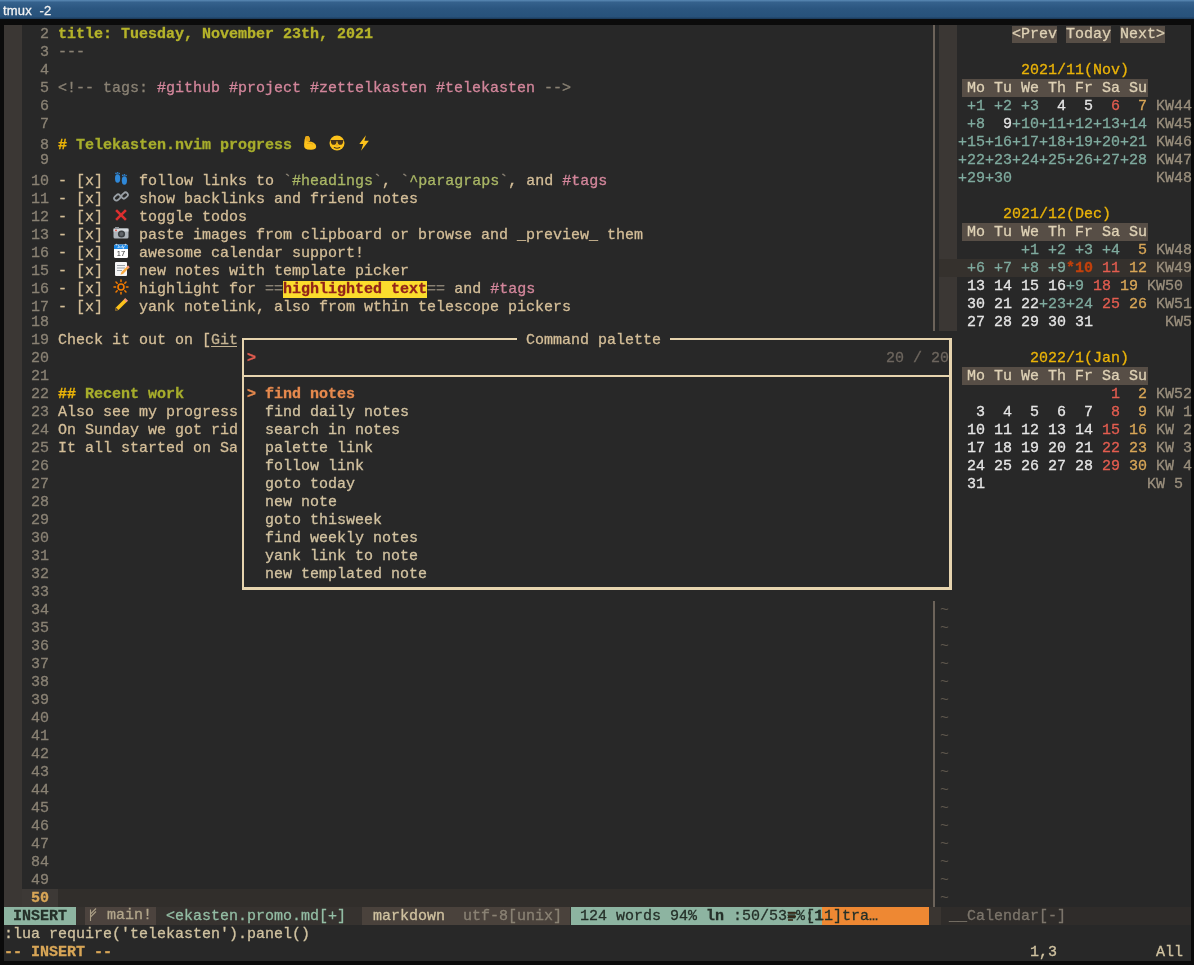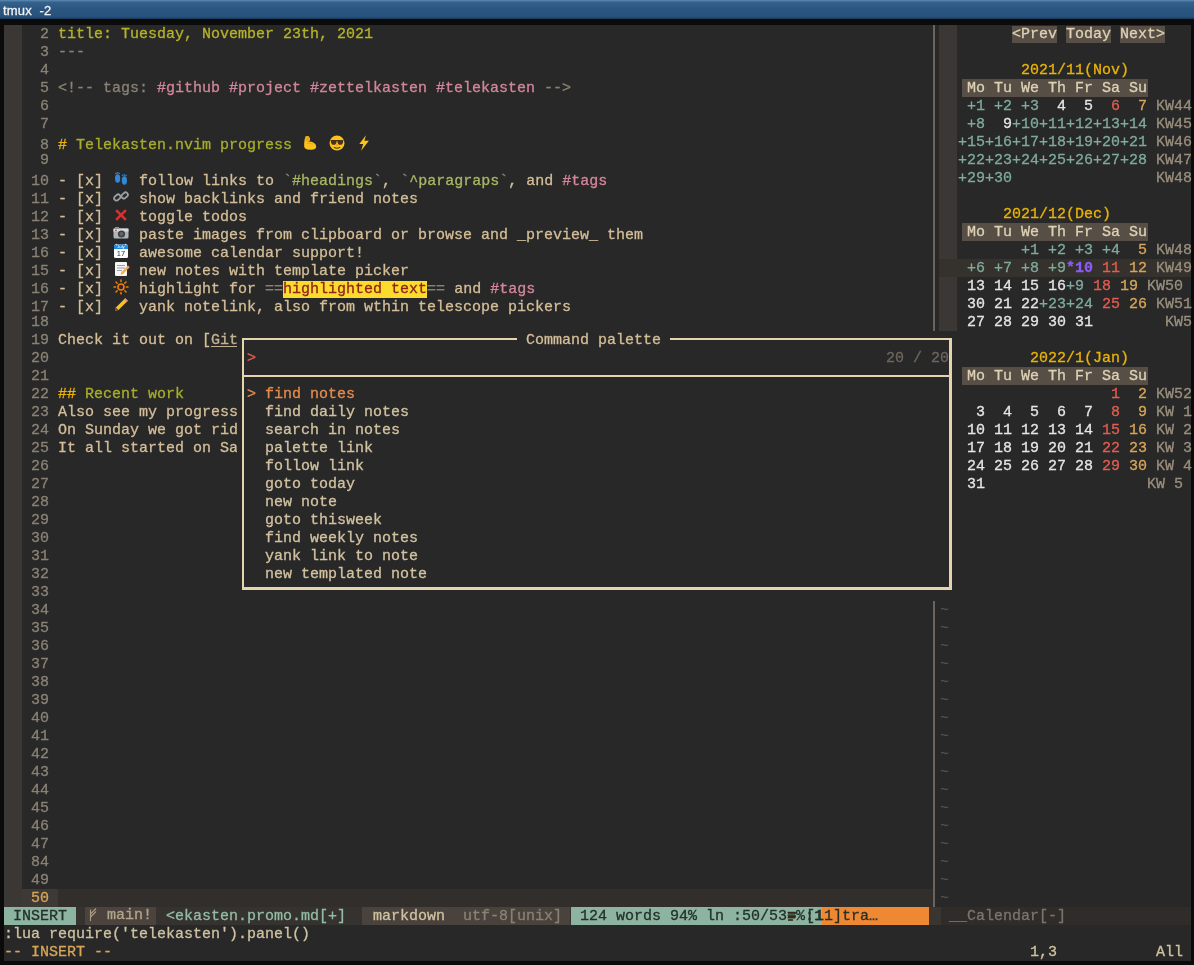--- a/index.html
+++ b/index.html
@@ -1,36 +1,36 @@
 <!DOCTYPE html>
 <html><head><meta charset="utf-8"><style>
 *{margin:0;padding:0;box-sizing:border-box}
 html,body{width:1194px;height:965px;overflow:hidden;background:#0b0b0b}
 body{position:relative;font-family:"Liberation Mono",monospace;font-size:15px}
 .t{position:absolute;line-height:18px;white-space:pre;font-size:15px;font-family:"Liberation Mono",monospace;-webkit-text-stroke:0.3px currentColor}
-.b{font-weight:normal}
+.b{font-weight:bold}
 .em{display:inline-block}
 .num{color:#8a8274}
 .cnum{color:#d8a657}
 .fg{color:#d4be98}
 .g{color:#8a8274}
 .pk{color:#d3869b}
 .gr{color:#a9b665}
 .ttl{color:#b5b32a}
 .hd{color:#a7ad2c}
 .om{color:#eab308}
 .hl{background:#fbdc2d;color:#92231a}
 .lk{color:#c4b392;text-decoration:underline;text-underline-offset:2px}
 .btn{background:#574e46;color:#ded1b5}
 .wd{color:#ded1b5}
 .tl{color:#7faa9e}
 .wht{color:#e5e5e5}
 .rd{color:#e45d50}
 .sy{color:#d8a657}
-.st{color:#8b5cf6;font-weight:bold}
+.st{color:#c2410c;font-weight:bold}
 .kw{color:#9a8f7d}
 .tld{color:#60584e;-webkit-text-stroke:0}
 .cnt{color:#6d665e}
 .sel{color:#e78a4e}
 .itm{color:#d2c2a0}
 .slD{color:#253029}
 .slB{color:#b2a68b}
 .slF{color:#93bda4}
 .slM{color:#d0c2a0}
 .slU{color:#8a8274}

